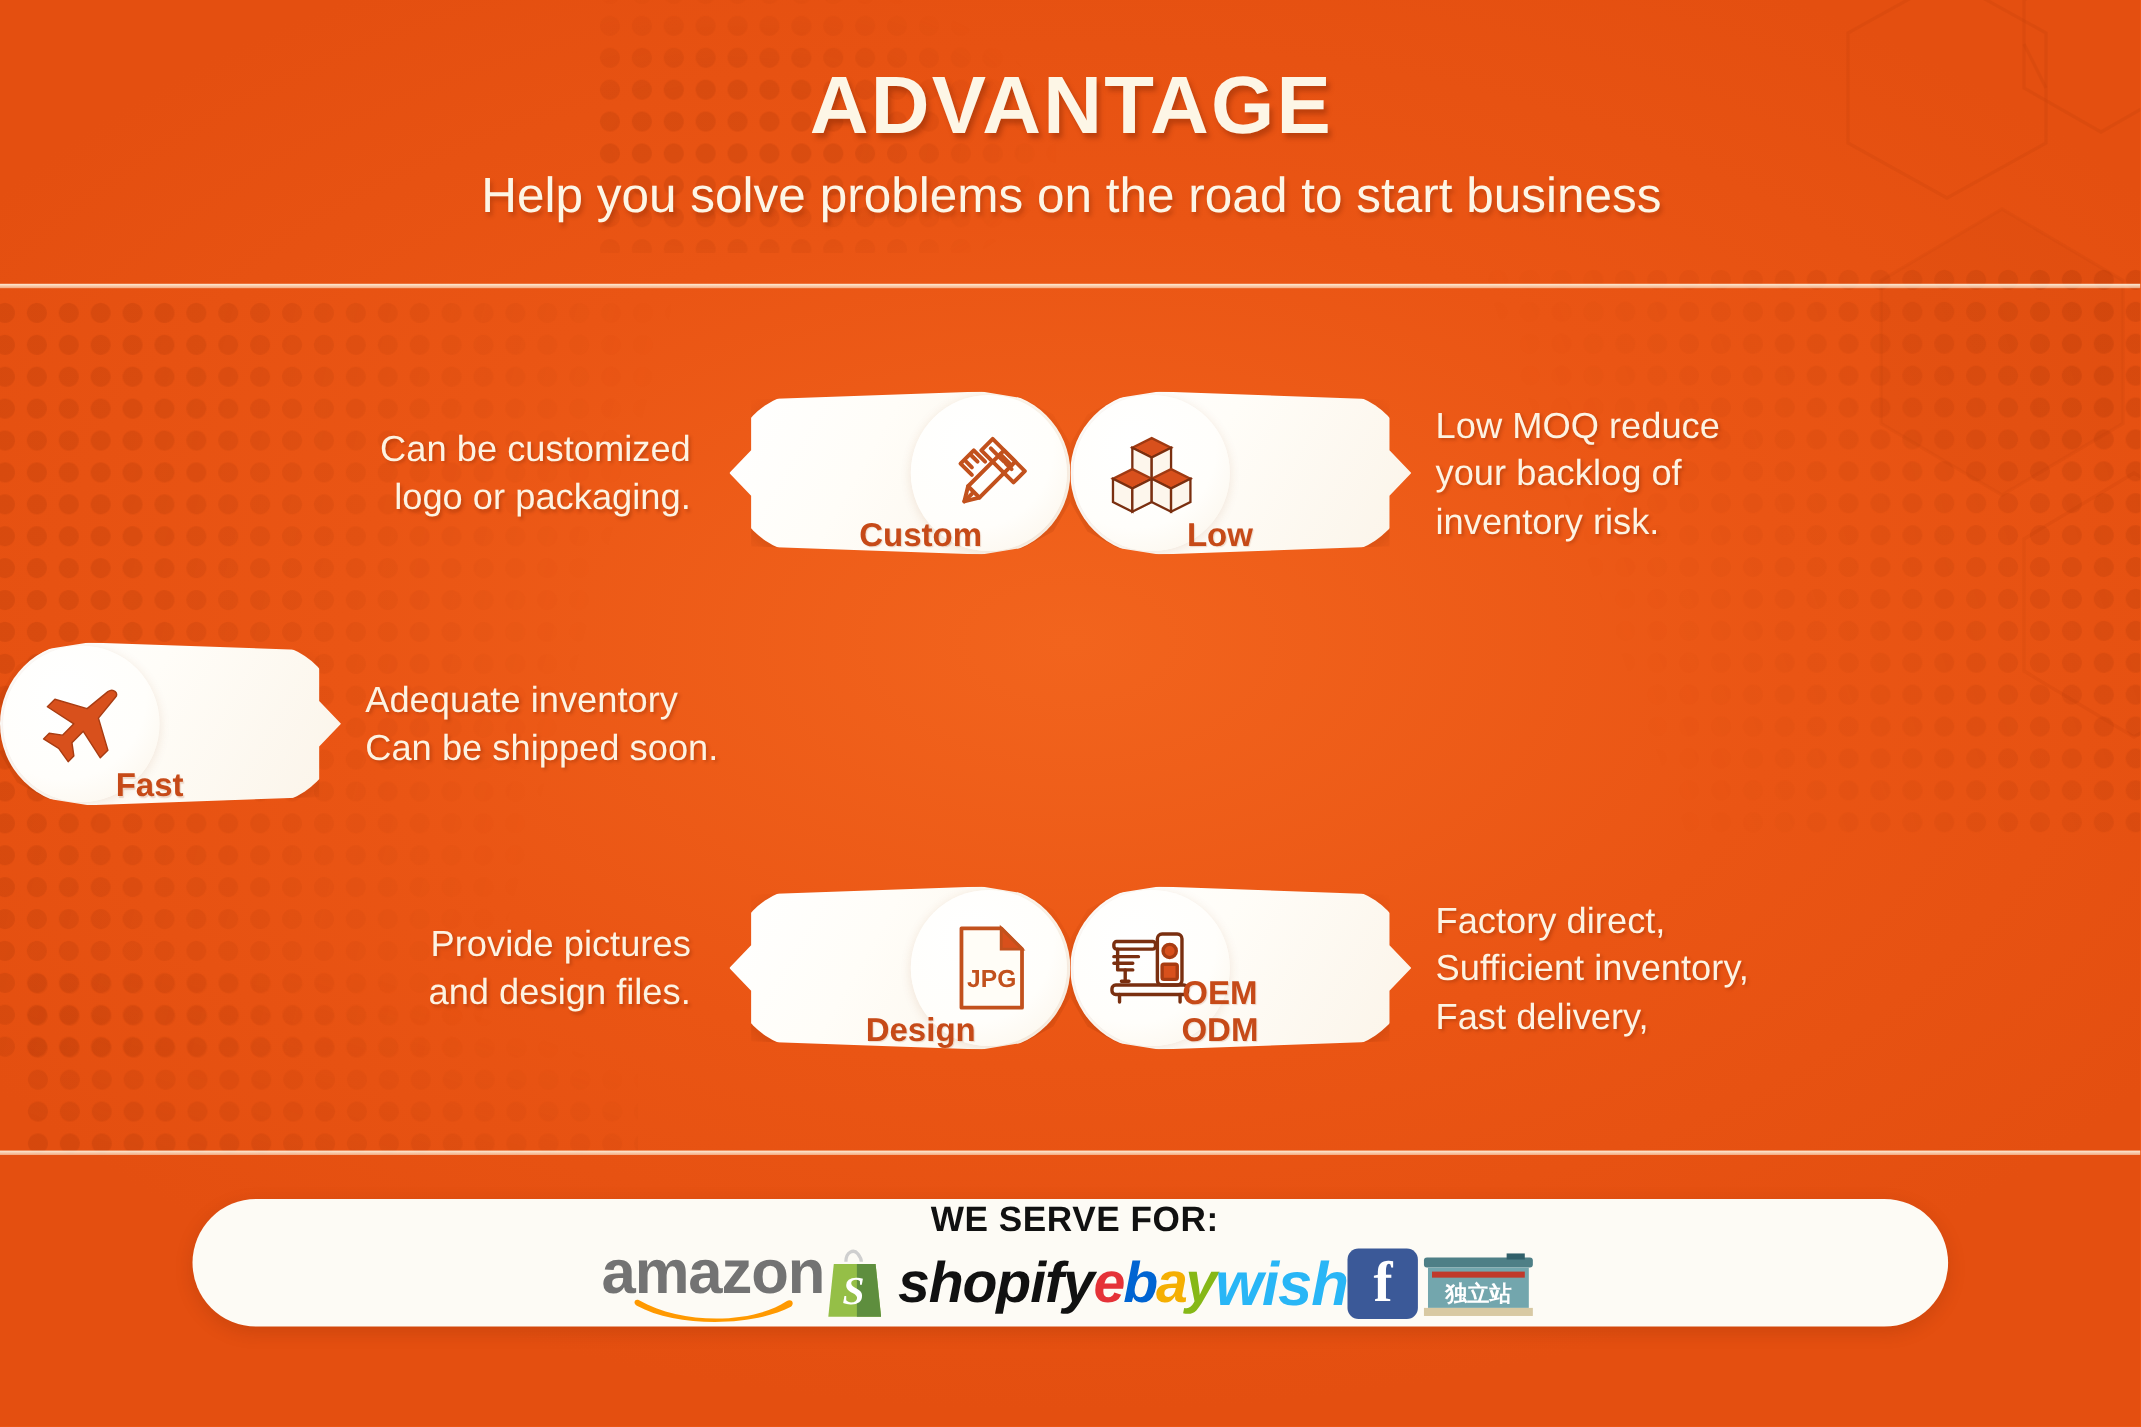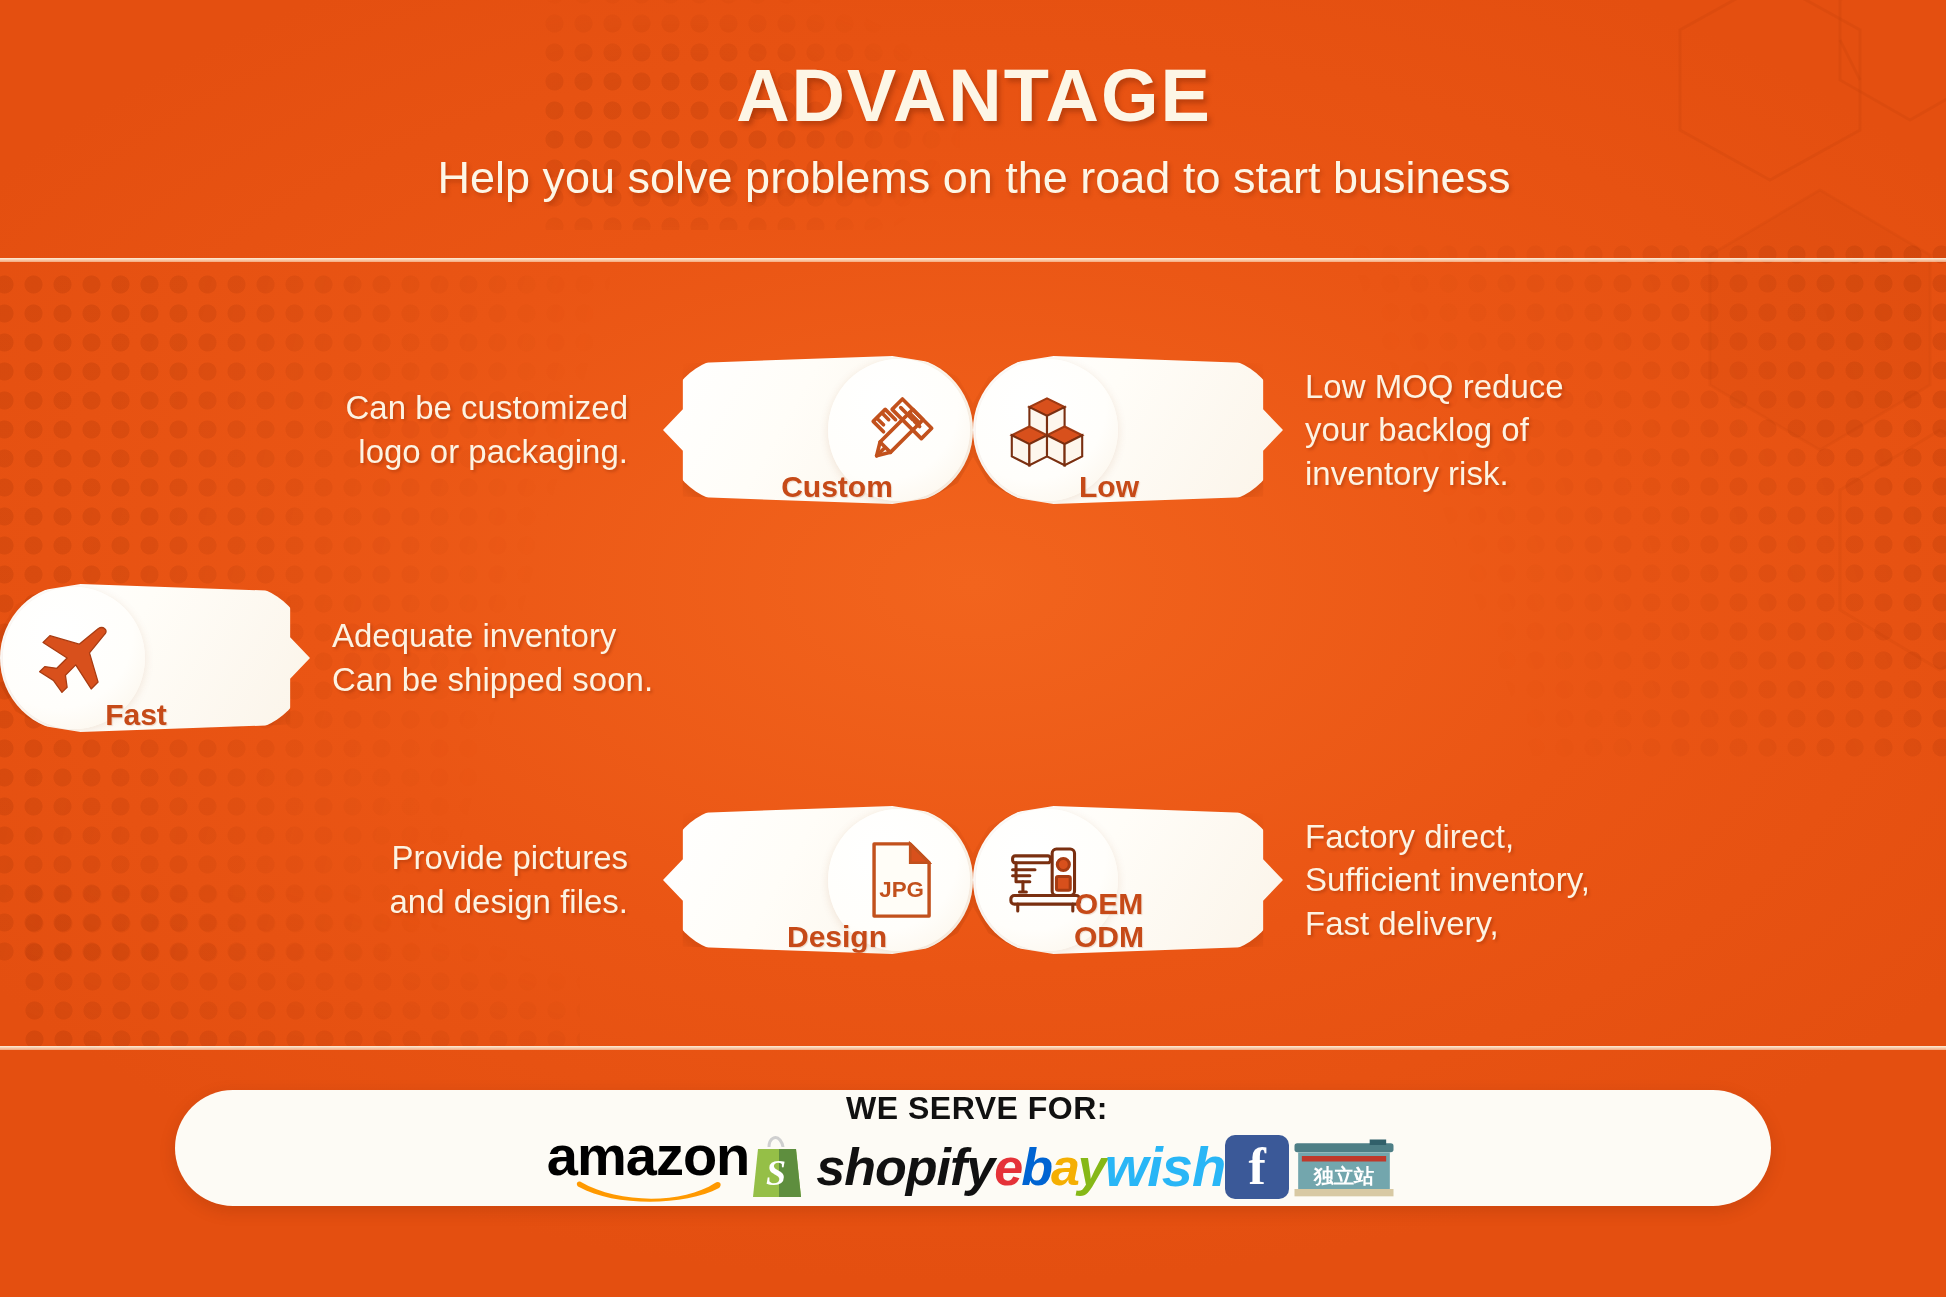--- a/index.html
+++ b/index.html
@@ -152,21 +152,21 @@
     flex-direction: column;
   }
   .serve-label {
     font-weight: bold; font-size: 32px; color: #111; letter-spacing: .5px;
     margin-left: 56px; margin-right: 48px; white-space: nowrap;
   }
   .logos { display: flex; align-items: center; flex: 1; justify-content: space-around; }
   .logo { display: flex; align-items: center; justify-content: center; }
 
   .amazon-wrap { position: relative; display: flex; flex-direction: column; align-items: center; }
-  .amazon-word { font-size: 56px; font-weight: bold; color: #000000; letter-spacing: -1px; line-height: .9; }
+  .amazon-word { font-size: 56px; font-weight: bold; color: #737373; letter-spacing: -1px; line-height: .9; }
 
   .shopify-wrap { display: flex; align-items: center; gap: 9px; }
   .shopify-word { font-size: 52px; font-weight: bold; font-style: italic; color: #111; letter-spacing: -1px; }
 
   .ebay-word { font-size: 52px; font-weight: bold; font-style: italic; letter-spacing: -2px; }
   .ebay-e { color: #e53238; } .ebay-b { color: #0064d2; }
   .ebay-a { color: #f5af02; } .ebay-y { color: #86b817; }
 
   .wish-word { font-size: 56px; font-weight: bold; font-style: italic; color: #29b6f6; letter-spacing: -1px; }
 

